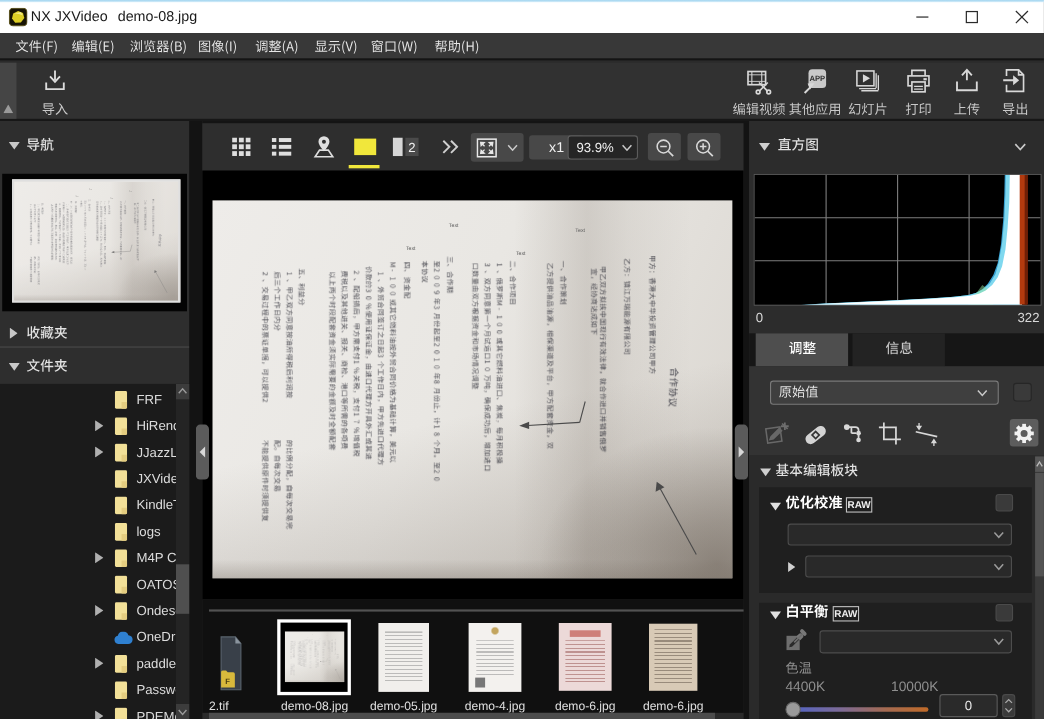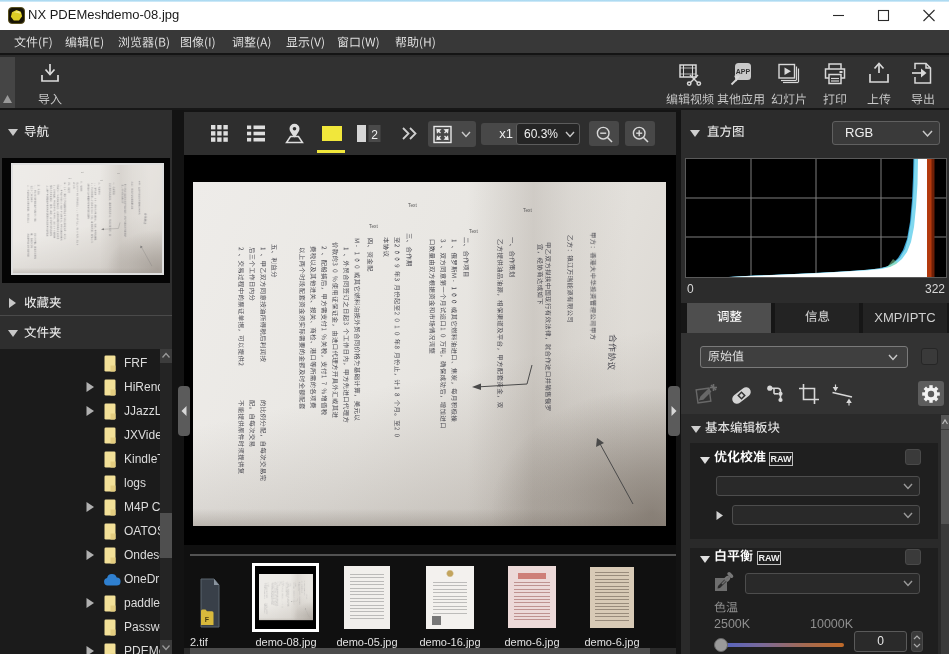--- a/index.html
+++ b/index.html
@@ -282,21 +282,21 @@
   </svg>
 <div class="abs" style="left:0;top:0;width:949px;height:654px;background:#2b2b2b">
 
 <div class="abs" style="left:0px;top:0px;width:949px;height:30px;background:#fff"></div>
 <div class="abs" style="left:0px;top:0px;width:949px;height:2px;background:linear-gradient(180deg,#9fd4ef,#d9eefa)"></div>
 <svg class="abs" style="left:8px;top:7px" width="17" height="17" viewBox="0 0 17 17">
 <rect x="0.5" y="0.5" width="16" height="16" rx="3.5" fill="#181405" stroke="#5a511e"></rect>
 <polygon points="8.5,3 12.9,4.8 14.1,9.3 11,13.4 5.8,13.6 2.9,9.8 4,5.2" fill="#ddce25"></polygon>
 <path d="M5 5 L11 4 L13 7 L10 6 Z" fill="#f6f0a0" opacity="0.8"></path>
 </svg>
-<div class="abs" style="left:28px;top:7px;font-size:13px;color:#1a1a1a">NX PDEMesh</div>
+<div class="abs" style="left:28px;top:7px;font-size:13px;color:#1a1a1a">NX JXVideo</div>
 <div class="abs" style="left:107px;top:7px;font-size:13px;color:#1a1a1a">demo-08.jpg</div>
 <svg class="abs" style="left:820px;top:0" width="129" height="30" viewBox="0 0 129 30">
 <g stroke="#2a2a2a" stroke-width="1.1" fill="none">
 <line x1="13" y1="15.5" x2="24" y2="15.5"></line>
 <rect x="58.5" y="10.5" width="10" height="10"></rect>
 <line x1="103.5" y1="10" x2="114.5" y2="21"></line>
 <line x1="114.5" y1="10" x2="103.5" y2="21"></line>
 </g>
     </svg>
 <div class="abs" style="left:0px;top:30px;width:949px;height:25px;background:#383838;border-bottom:2px solid #141414"></div>
@@ -1192,21 +1192,21 @@
 <line x1="7.5" y1="11" x2="4.5" y2="14"></line>
         <polygon points="4,14.5 7.2,14.3 4.4,11.6"></polygon>
 <line x1="11.5" y1="11" x2="14.5" y2="14"></line>
         <polygon points="15,14.5 11.8,14.3 14.6,11.6"></polygon>
 </g>
     </svg>
 <svg class="abs" style="left:461px;top:131px" width="10" height="7">
       <polyline points="1,1 5,5.5 9,1" fill="none" stroke="#c9c9c9" stroke-width="1.4"></polyline>
     </svg>
 <div class="abs" style="left:481px;top:123px;width:50px;height:22px;background:#484848;border-radius:3px;color:#f0f0f0;font-size:13px;text-align:center;line-height:21px">x1</div>
-<div class="abs" style="left:516px;top:123px;width:64px;height:22px;background:#252525;border:1px solid #5c5c5c;border-radius:3px;color:#f0f0f0;font-size:12px;line-height:20px;padding-left:7px">60.3%</div>
+<div class="abs" style="left:516px;top:123px;width:64px;height:22px;background:#252525;border:1px solid #5c5c5c;border-radius:3px;color:#f0f0f0;font-size:12px;line-height:20px;padding-left:7px">93.9%</div>
 <svg class="abs" style="left:565px;top:131px" width="10" height="7">
       <polyline points="1,1 5,5.5 9,1" fill="none" stroke="#c9c9c9" stroke-width="1.4"></polyline>
     </svg>
 <div class="abs" style="left:589px;top:121px;width:30px;height:25px;background:#484848;border-radius:3px"></div>
 <svg class="abs" style="left:594px;top:124px" width="20" height="20" viewBox="0 0 20 20">
 <circle cx="9.2" cy="9.2" r="5.8" fill="none" stroke="#d8d8d8" stroke-width="1.4"></circle>
 <line x1="6.2" y1="9.2" x2="12.2" y2="9.2" stroke="#d8d8d8" stroke-width="1.4"></line>
 <line x1="13.5" y1="13.5" x2="18" y2="18" stroke="#d8d8d8" stroke-width="1.6"></line>
 </svg>
 <div class="abs" style="left:625px;top:121px;width:30px;height:25px;background:#484848;border-radius:3px"></div>
@@ -2299,37 +2299,36 @@
     </div>
 <div class="abs" style="left:508px;top:566px;width:48px;height:62px;background:#ecd9d8">
       <div class="abs" style="left:10px;top:7px;width:28px;height:6px;background:#c4605a;opacity:.75"></div>
  <div class="abs" style="left:6px;top:16px;width:36px;height:40px;opacity:.6;background:repeating-linear-gradient(180deg,#a06360 0px,#a06360 1px,rgba(0,0,0,0) 1px,rgba(0,0,0,0) 3.4px)"></div>
     </div>
 <div class="abs" style="left:590px;top:567px;width:44px;height:61px;background:#d8cab6">
       <div class="abs" style="left:5px;top:5px;width:34px;height:50px;opacity:.6;background:repeating-linear-gradient(180deg,#6e6154 0px,#6e6154 1px,rgba(0,0,0,0) 1px,rgba(0,0,0,0) 3.4px)"></div>
     </div>
 <div class="abs" style="left:286px;top:636px;width:80px;margin-left:-40px;text-align:center;font-size:11px;color:#e0e0e0">demo-08.jpg</div>
 <div class="abs" style="left:367px;top:636px;width:80px;margin-left:-40px;text-align:center;font-size:11px;color:#e0e0e0">demo-05.jpg</div>
-<div class="abs" style="left:450px;top:636px;width:80px;margin-left:-40px;text-align:center;font-size:11px;color:#e0e0e0">demo-16.jpg</div>
+<div class="abs" style="left:450px;top:636px;width:80px;margin-left:-40px;text-align:center;font-size:11px;color:#e0e0e0">demo-4.jpg</div>
 <div class="abs" style="left:532px;top:636px;width:80px;margin-left:-40px;text-align:center;font-size:11px;color:#e0e0e0">demo-6.jpg</div>
 <div class="abs" style="left:612px;top:636px;width:80px;margin-left:-40px;text-align:center;font-size:11px;color:#e0e0e0">demo-6.jpg</div>
 <div class="abs" style="left:184px;top:648px;width:492px;height:6px;background:#2a2a2a"></div>
 <div class="abs" style="left:190px;top:648px;width:460px;height:6px;background:#4c4c4c"></div>
 <div class="abs" style="left:681px;top:110px;width:268px;height:544px;background:#2c2c2c"></div>
 <svg class="abs" style="left:690px;top:129px" width="10" height="9">
       <polygon points="0,1 10,1 5,8" fill="#cfcfcf"></polygon>
     </svg>
 <div style="position:absolute;left:707.0px;top:125.0px"><svg width="37.5" height="15.6" style="overflow:visible">
         <g fill="#e2e2e2" transform="translate(0,11.00) scale(0.012500)">
           <use href="#g248"></use>
           <use href="#g249" x="1000"></use>
           <use href="#g250" x="2000"></use>
         </g>
       </svg></div>
-<div class="abs" style="left:832px;top:121px;width:108px;height:24px;background:#3a3a3a;border:1px solid #606060;border-radius:3px;color:#f0f0f0;font-size:13px;line-height:22px;padding-left:12px">RGB</div>
 <svg class="abs" style="left:922px;top:130px" width="11" height="8">
       <polyline points="1,1 5.5,6 10,1" fill="none" stroke="#c9c9c9" stroke-width="1.5"></polyline>
     </svg>
 <div class="abs" style="left:685px;top:158px;width:262px;height:120px;background:#000;border:1px solid #5a5a5a"></div>
 <svg class="abs" style="left:686px;top:159px" width="260" height="118" viewBox="0 0 260 118" preserveAspectRatio="none">
 <g stroke="#7e7e7e" stroke-width="1">
 <line x1="65" y1="0" x2="65" y2="118"></line>
         <line x1="130" y1="0" x2="130" y2="118"></line>
         <line x1="195" y1="0" x2="195" y2="118"></line>
 <line x1="0" y1="39" x2="260" y2="39"></line>
@@ -2352,21 +2351,20 @@
           <use href="#g252" x="1000"></use>
         </g>
       </svg></div>
 <div class="abs" style="left:775px;top:303px;width:84px;height:30px;background:#232323"></div>
 <div class="abs" style="left:804.5px;top:310px"><svg width="25.0" height="15.6" style="overflow:visible">
         <g fill="#c6c6c6" transform="translate(0,11.00) scale(0.012500)">
           <use href="#g253"></use>
           <use href="#g254" x="1000"></use>
         </g>
       </svg></div>
-<div class="abs" style="left:863px;top:303px;width:84px;height:30px;background:#232323;color:#d0d0d0;font-size:13px;text-align:center;line-height:30px">XMP/IPTC</div>
 <div class="abs" style="left:681px;top:333px;width:268px;height:81px;background:#333333"></div>
 <div class="abs" style="left:700px;top:346px;width:208px;height:22px;background:#3f3f3f;border:1px solid #7a7a7a;border-radius:3px"></div>
 <div style="position:absolute;left:708.0px;top:350.0px"><svg width="36.0" height="15.0" style="overflow:visible">
         <g fill="#e8e8e8" transform="translate(0,10.56) scale(0.012000)">
           <use href="#g246"></use>
           <use href="#g255" x="1000"></use>
           <use href="#g211" x="2000"></use>
         </g>
       </svg></div>
 <svg class="abs" style="left:888px;top:354px" width="10" height="7">
@@ -2497,21 +2495,21 @@
 <div class="abs" style="left:745px;top:573px;width:175px;height:21px;background:#292929;border:1px solid #4d4d4d;border-radius:3px"></div>
 <svg class="abs" style="left:903px;top:580px" width="10" height="7">
       <polyline points="1,1 5,5.5 9,1" fill="none" stroke="#9a9a9a" stroke-width="1.4"></polyline>
     </svg>
 <div style="position:absolute;left:714.0px;top:601.0px"><svg width="24.0" height="15.0" style="overflow:visible">
         <g fill="#8f8f8f" transform="translate(0,10.56) scale(0.012000)">
           <use href="#g269"></use>
           <use href="#g270" x="1000"></use>
         </g>
       </svg></div>
-<div class="abs" style="left:714px;top:617px;font-size:12.5px;color:#8f8f8f">2500K</div>
+<div class="abs" style="left:714px;top:617px;font-size:12.5px;color:#8f8f8f">4400K</div>
 <div class="abs" style="left:810px;top:617px;font-size:12.5px;color:#8f8f8f">10000K</div>
 <div class="abs" style="left:717px;top:643px;width:127px;height:4px;border-radius:2px;background:linear-gradient(90deg,#4f63c8,#7a6a9a 35%,#a56a50 70%,#c06a28)"></div>
 <div class="abs" style="left:714px;top:638px;width:14px;height:14px;border-radius:50%;background:#9a9a9a;border:1px solid #666"></div>
 <div class="abs" style="left:854px;top:631px;width:53px;height:21px;background:#2a2a2a;border:1px solid #5a5a5a;border-radius:3px;color:#e8e8e8;font-size:12px;text-align:center;line-height:19px">0</div>
 <div class="abs" style="left:911px;top:631px;width:12px;height:21px;background:#3a3a3a;border:1px solid #4a4a4a;border-radius:3px"><svg width="10" height="19">
         <polyline points="2,7 5,4 8,7" fill="none" stroke="#aaa" stroke-width="1.2"></polyline>
         <polyline points="2,12 5,15 8,12" fill="none" stroke="#aaa" stroke-width="1.2"></polyline>
       </svg></div>
 <div class="abs" style="left:941px;top:415px;width:8px;height:239px;background:#3a3a3a"></div>
 <div class="abs" style="left:941px;top:415px;width:8px;height:14px;background:#565656"><svg width="8" height="14">

